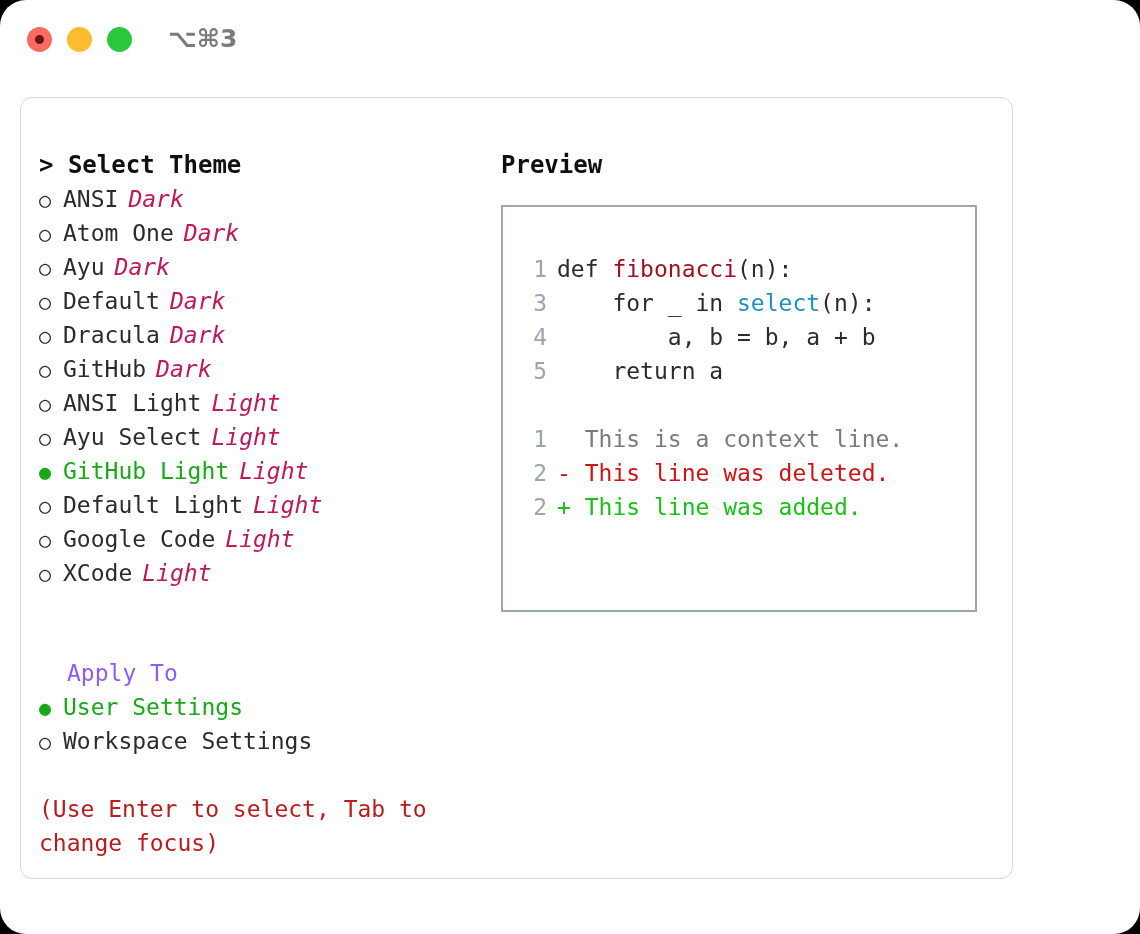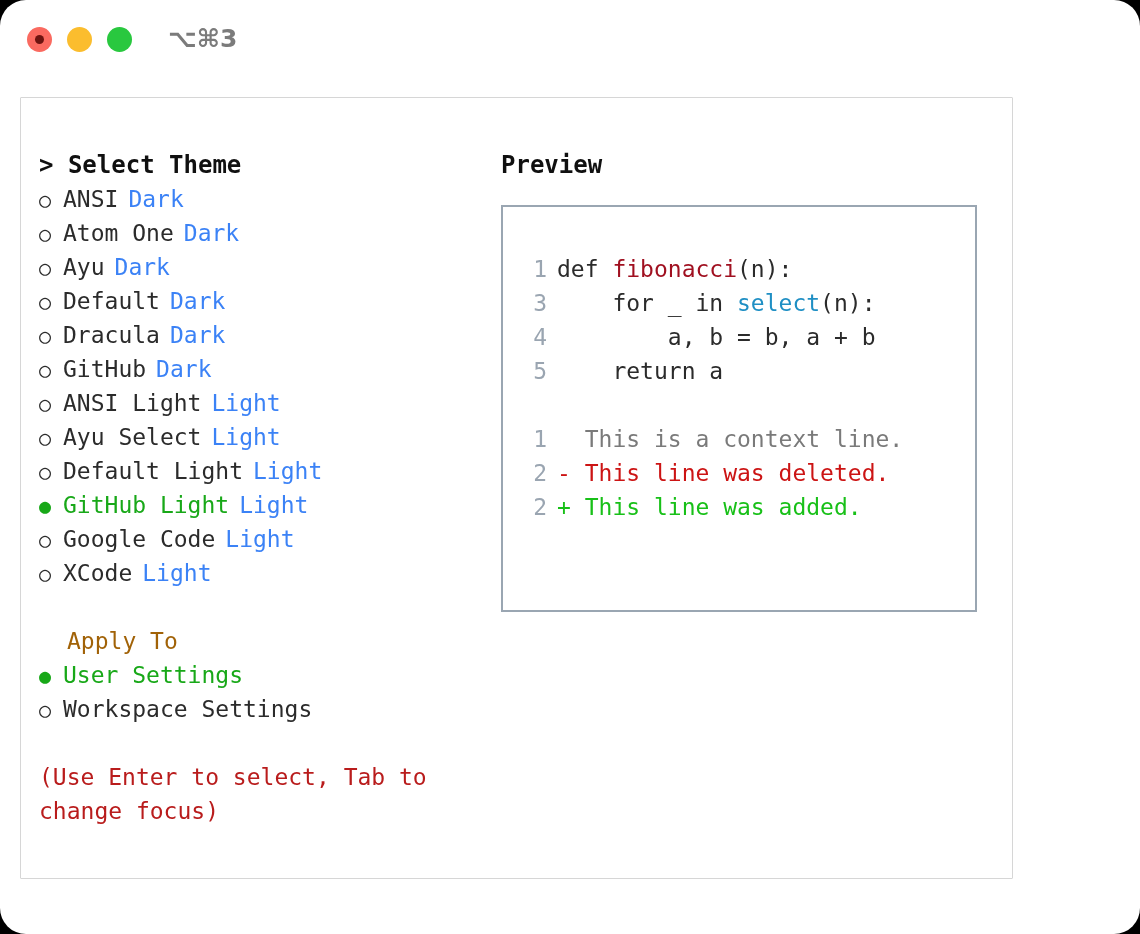--- a/index.html
+++ b/index.html
@@ -60,21 +60,21 @@
   }
 
   
   #panel {
     position: absolute;
     left: 20px;
     top: 97px;
     width: 993px;
     height: 782px;
     border: 1px solid #d6d6d6;
-    border-radius: 1px;
+    border-radius: 12px;
     box-sizing: border-box;
     background: #ffffff;
   }
 
   
   #left-col {
     position: absolute;
     left: 18px;
     top: 50px;
     width: 440px;
@@ -95,30 +95,32 @@
     display: inline-block;
     width: 24px;
     text-align: left;
     font-size: 20px;
     color: #2b2b2b;
   }
   .bullet.sel { color: #18a818; }
   .row.selected .label { color: #18a818; }
   .label { color: #2b2b2b; }
   .tag {
-    color: #3b82f6;
+    color: #be185d;
     margin-left: 10px;
+    font-style: italic;
   }
   .spacer { height: 34px; }
   .section-title {
     height: 34px;
     line-height: 34px;
     font-size: 23px;
-    color: #a16207;
+    color: #8b5cf6;
     padding-left: 28px;
+    margin-top: 32px;
   }
   #hint {
     margin-top: 34px;
     font-size: 23px;
     line-height: 34px;
     color: #b91c1c;
     width: 410px;
   }
 
   
@@ -184,22 +186,22 @@
       <div class="row header-row">&gt; Select Theme</div>
       <div id="theme-list">
           <div class="row"><span class="bullet">○</span><span class="label">ANSI</span><span class="tag">Dark</span></div>
           <div class="row"><span class="bullet">○</span><span class="label">Atom One</span><span class="tag">Dark</span></div>
           <div class="row"><span class="bullet">○</span><span class="label">Ayu</span><span class="tag">Dark</span></div>
           <div class="row"><span class="bullet">○</span><span class="label">Default</span><span class="tag">Dark</span></div>
           <div class="row"><span class="bullet">○</span><span class="label">Dracula</span><span class="tag">Dark</span></div>
           <div class="row"><span class="bullet">○</span><span class="label">GitHub</span><span class="tag">Dark</span></div>
           <div class="row"><span class="bullet">○</span><span class="label">ANSI Light</span><span class="tag">Light</span></div>
           <div class="row"><span class="bullet">○</span><span class="label">Ayu Select</span><span class="tag">Light</span></div>
+          <div class="row selected"><span class="bullet sel">●</span><span class="label">GitHub Light</span><span class="tag">Light</span></div>
           <div class="row"><span class="bullet">○</span><span class="label">Default Light</span><span class="tag">Light</span></div>
-          <div class="row selected"><span class="bullet sel">●</span><span class="label">GitHub Light</span><span class="tag">Light</span></div>
           <div class="row"><span class="bullet">○</span><span class="label">Google Code</span><span class="tag">Light</span></div>
           <div class="row"><span class="bullet">○</span><span class="label">XCode</span><span class="tag">Light</span></div>
         </div>
 
       <div class="spacer"></div>
 
       <div class="section-title">Apply To</div>
       <div id="apply-list">
           <div class="row selected"><span class="bullet sel">●</span><span class="label">User Settings</span></div>
           <div class="row"><span class="bullet">○</span><span class="label">Workspace Settings</span></div>

